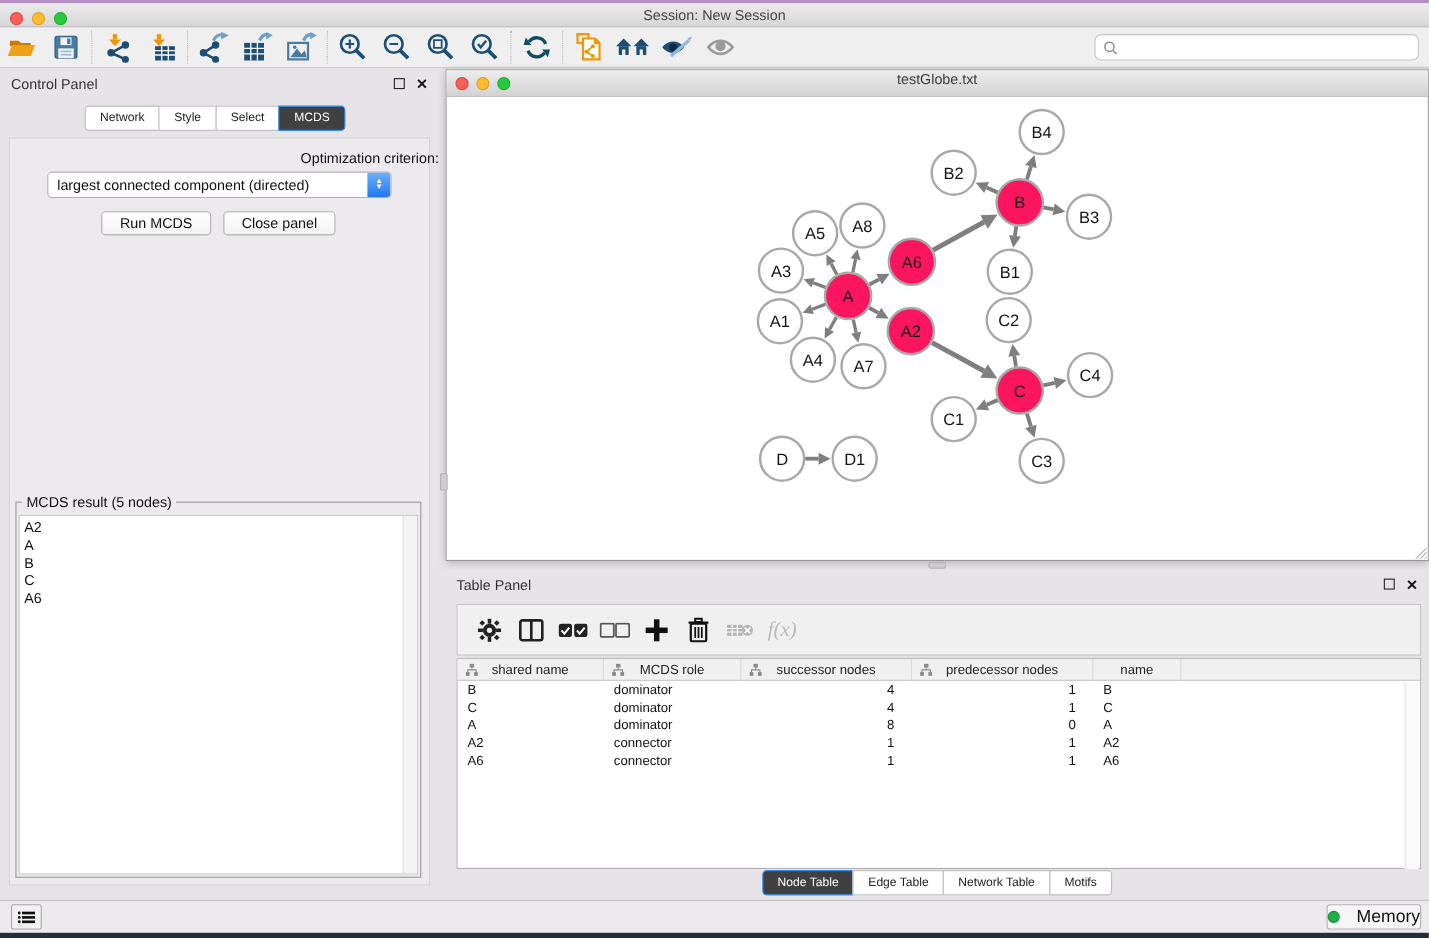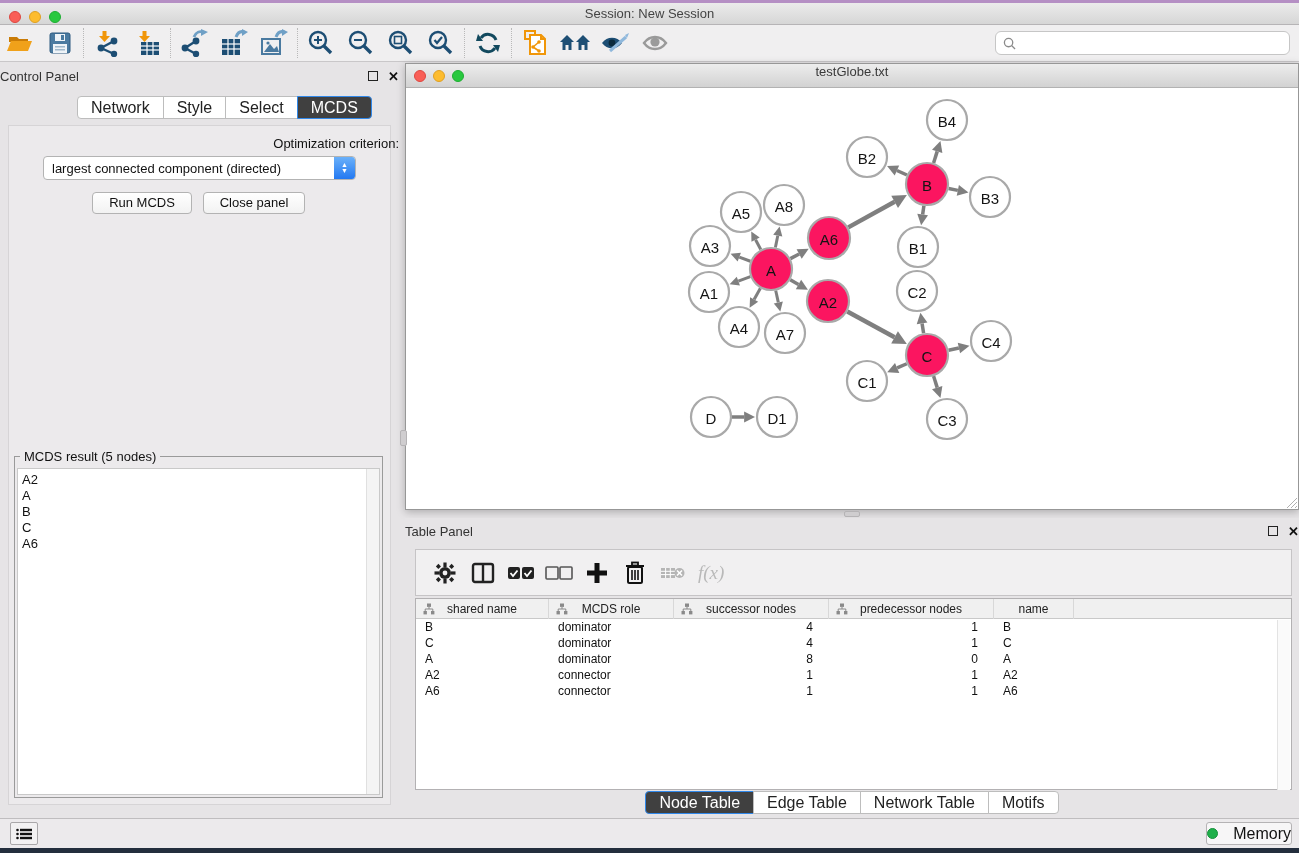--- a/index.html
+++ b/index.html
@@ -23,26 +23,26 @@
   #main-toolbar { left:0; top:25px; width:1299px; height:37px; background:#f0eff0; border-bottom:1px solid #c9c7c9;
     display:flex; align-items:center; }
   .tb-btn { width:40px; height:32px; display:flex; align-items:center; justify-content:center; flex:0 0 auto; }
   .tb-sep { width:1px; height:30px; border-left:1px dotted #b9b9b9; margin:0 3px; flex:0 0 auto; }
   #search-box { left:995px; top:31px; width:295px; height:24px; background:#fff; border:1px solid #c6c6c6;
     border-radius:6px; display:flex; align-items:center; padding-left:7px; }
   #search-box input { border:none; outline:none; font-size:12px; width:250px; background:transparent; margin-left:5px;}
 
   
   #control-panel { left:0; top:63px; width:399px; height:755px; background:#e6e4e6; }
-  .panel-header { height:26px; display:flex; align-items:center; padding:0 0; font-size:13px; color:#333; }
+  .panel-header { height:26px; display:flex; align-items:center; padding:0 10px; font-size:13px; color:#333; }
   .panel-header .spacer { flex:1; }
   .float-box { width:10px; height:10px; border:1.5px solid #222; display:inline-block; margin-right:10px; }
   .close-x { font-size:13px; font-weight:bold; color:#111; }
   .seg-tabs { display:flex; }
-  .seg-tab { background:#fff; border:1px solid #bdbdbd; margin-left:-1px; font-size:16px; color:#222;
+  .seg-tab { background:#fff; border:1px solid #bdbdbd; margin-left:-1px; font-size:11px; color:#222;
     padding:3px 13px; line-height:15px; }
   .seg-tab:first-child { border-radius:4px 0 0 4px; margin-left:0; }
   .seg-tab:last-child { border-radius:0 4px 4px 0; }
   .seg-tab.active { background:#404040; border-color:#3088ea; color:#fff; }
   #control-tabs { left:77px; top:96px; }
   #control-inner { left:8px; top:125px; width:383px; height:680px; background:#eceaec; border:1px solid #d6d4d6; }
   #opt-label { left:0; top:136px; width:399px; text-align:right; font-size:13px; color:#111; }
   #opt-dropdown { left:43px; top:156px; width:313px; height:24px; background:#fff; border:1px solid #b3b3b3;
     border-radius:4px; display:flex; align-items:center; overflow:hidden; }
   #opt-dropdown .val { flex:1; font-size:13px; padding-left:8px; color:#111; white-space:nowrap; }

